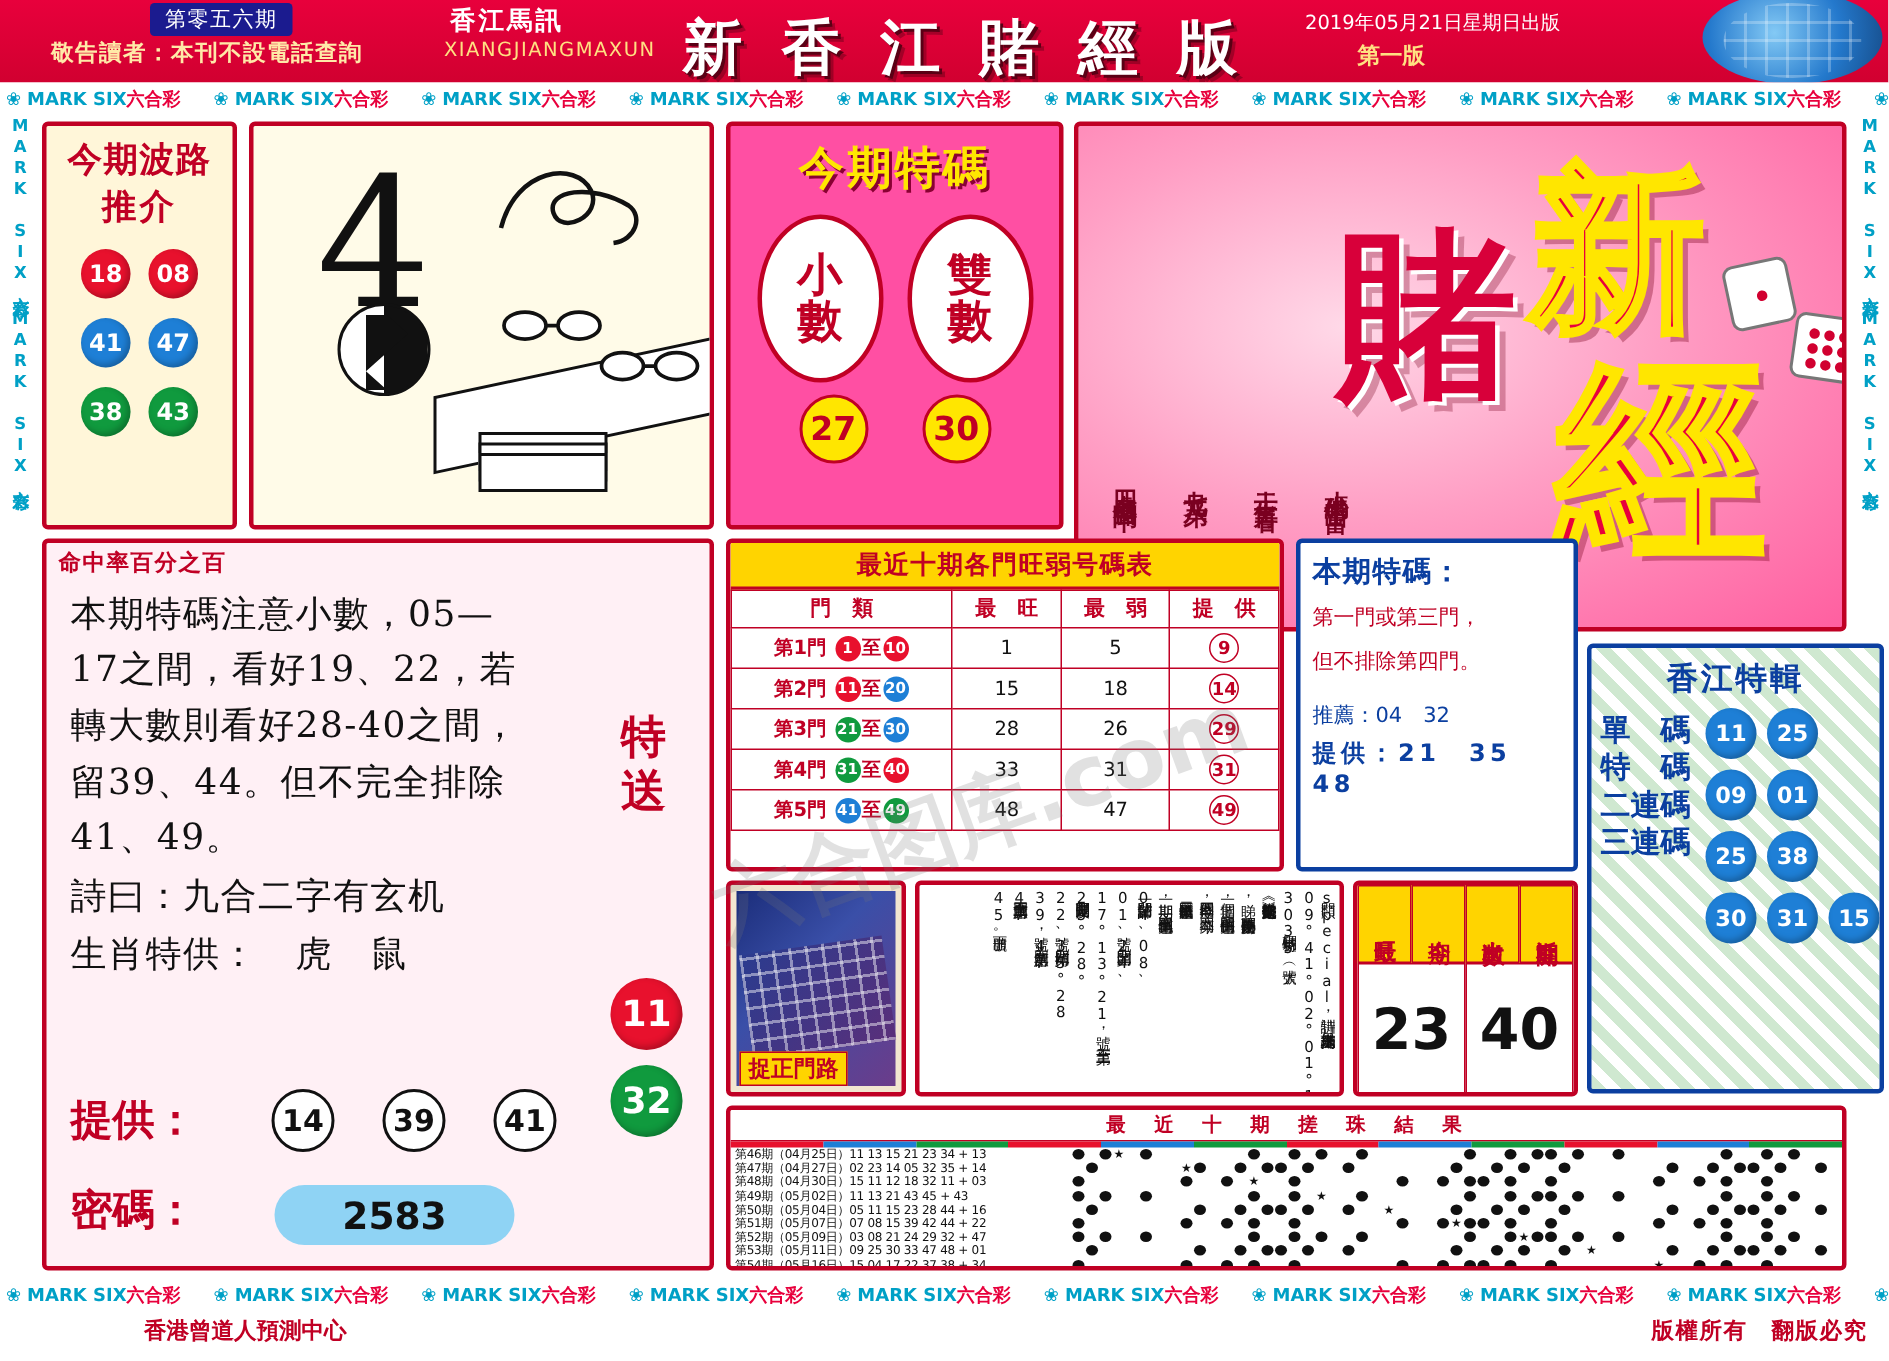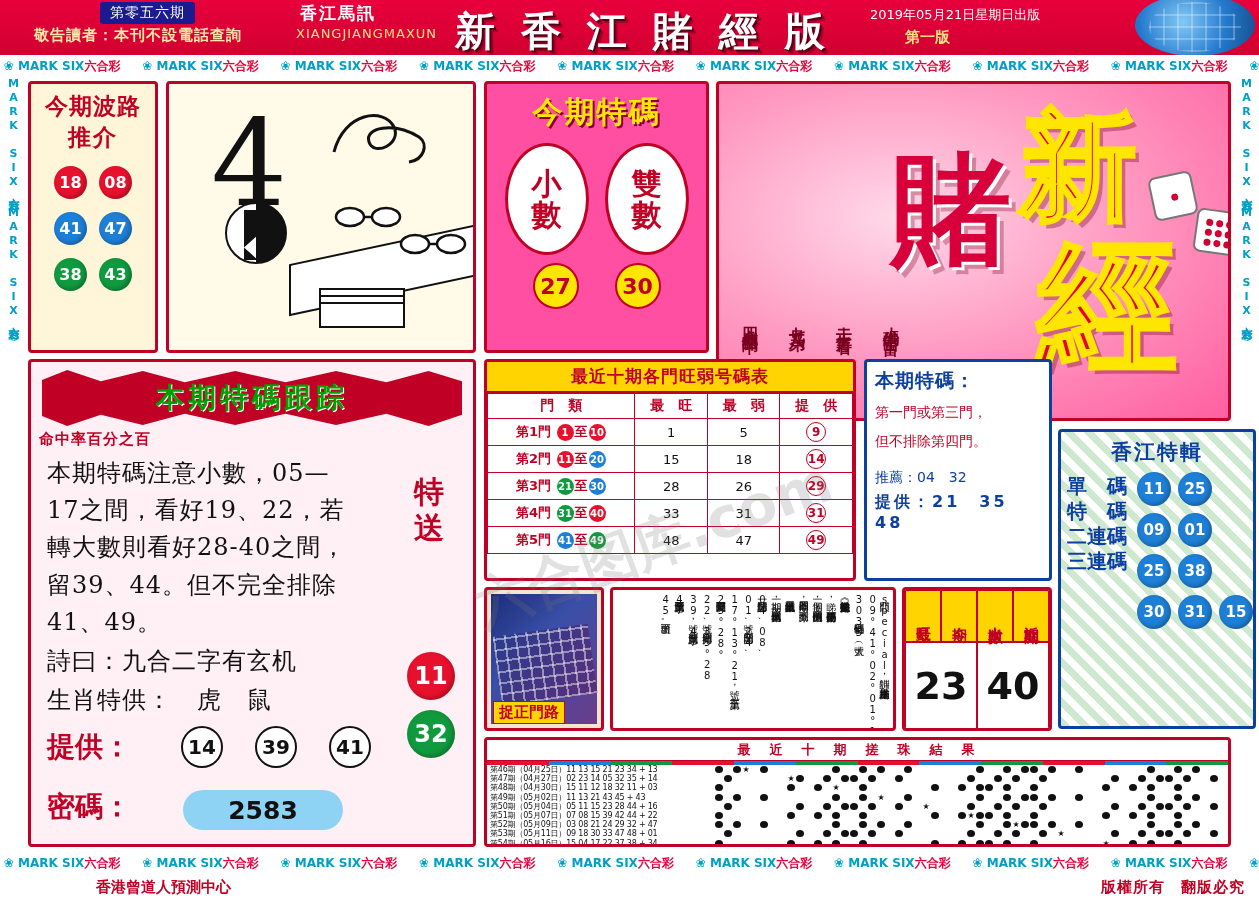--- a/index.html
+++ b/index.html
@@ -517,23 +517,20 @@
       </div>
       <div class="logo-sub" id="logo-sub">
           <div class="col">四處傳聞中</div>
           <div class="col">七兄八弟一</div>
           <div class="col">十二生肖看</div>
           <div class="col">小碼帶出富</div>
         </div>
     </div>
 
     <div class="box-track">
-      <div class="ribbon">
-        <span>本期特碼跟踪</span>
-      </div>
       <div class="hitrate">命中率百分之百</div>
       <div class="body-text">本期特碼注意小數，05—17之間，看好19、22，若轉大數則看好28-40之間，留39、44。但不完全排除41、49。</div>
       <div class="body-text" style="margin-top:2px">詩曰：九合二字有玄机</div>
       <div class="body-text" style="margin-top:2px">生肖特供：　虎　鼠</div>
 
       <div class="te-song"><span>特送</span></div>
       <div class="te-ball b1">11</div>
       <div class="te-ball b2">32</div>
 
       <div class="supply">提供：</div>
@@ -1107,21 +1104,21 @@
               <div class="rdot"></div>
               <div class="rdot"></div>
               <div class="rdot on"></div>
               <div class="rdot"></div>
               <div class="rdot on"></div>
               <div class="rdot"></div>
               <div class="rdot"></div>
             </div>
           </div>
           <div class="rrow">
-            <div class="lbl">第53期（05月11日）09 18 30 33 47 48 + 01</div>
+            <div class="lbl">第53期（05月11日）09 25 30 33 47 48 + 01</div>
             <div class="dots">
               <div class="rdot"></div>
               <div class="rdot on"></div>
               <div class="rdot"></div>
               <div class="rdot"></div>
               <div class="rdot"></div>
               <div class="rdot"></div>
               <div class="rdot"></div>
               <div class="rdot"></div>
               <div class="rdot"></div>

